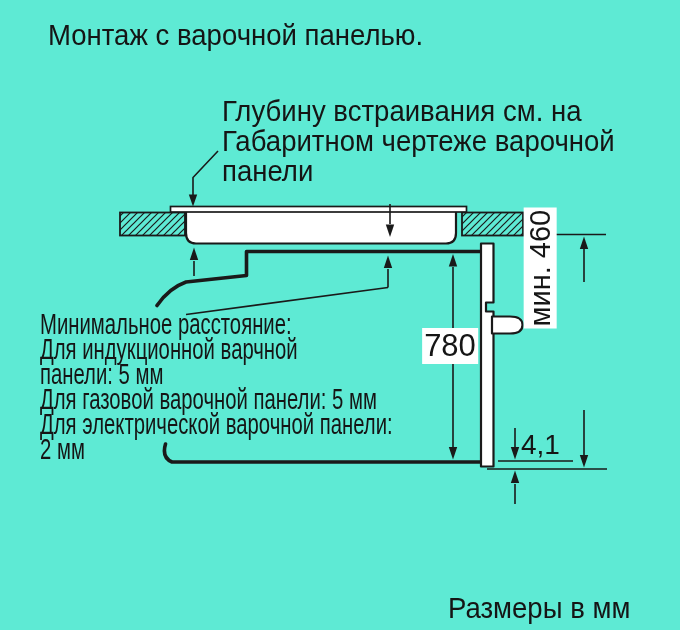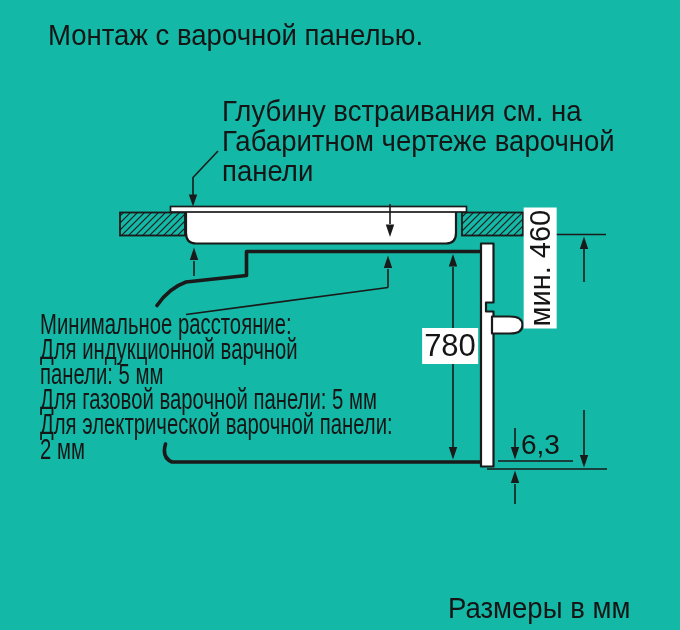--- a/index.html
+++ b/index.html
@@ -1,17 +1,17 @@
 <!DOCTYPE html>
 <html><head>
 <meta charset="utf-8">
 <style>
   html,body{margin:0;padding:0;background:#fff;}
   .canvas{
-    position:relative;width:680px;height:630px;background:#14b8a6;overflow:hidden;
+    position:relative;width:680px;height:630px;background:#5eead4;overflow:hidden;
     font-family:"Liberation Sans", sans-serif;color:#151515;
   }
   .canvas svg{position:absolute;left:0;top:0;}
   .txt{position:absolute;white-space:nowrap;transform-origin:left top;}
   .title{left:48px;top:19px;font-size:29px;transform:scaleX(0.95);}
   .note{left:222px;top:96px;font-size:29px;line-height:30px;transform:scaleX(0.95);}
   .minlist{left:40px;top:312px;font-size:29px;line-height:25px;transform:scaleX(0.70);}
   .dim{font-size:31px;background:#fff;padding:0 2px;}
   .dim442{left:450px;top:346px;transform:translate(-50%,-50%);}
   .dim75{left:519px;top:429px;font-size:28px;background:transparent;}
@@ -92,17 +92,17 @@
   <div class="txt minlist">
     <div>Минимальное расстояние:</div>
     <div>Для индукционной варчной</div>
     <div>панели: 5 мм</div>
     <div>Для газовой варочной панели: 5 мм</div>
     <div>Для электрической варочной панели:</div>
     <div>2 мм</div>
   </div>
 
   <div class="txt dim dim442">780</div>
-  <div class="txt dim dim75">6,3</div>
+  <div class="txt dim dim75">4,1</div>
   <div class="txt dim dim460">мин. 460</div>
 
   <div class="txt footer">Размеры в мм</div>
 </div>
 
 </body></html>

